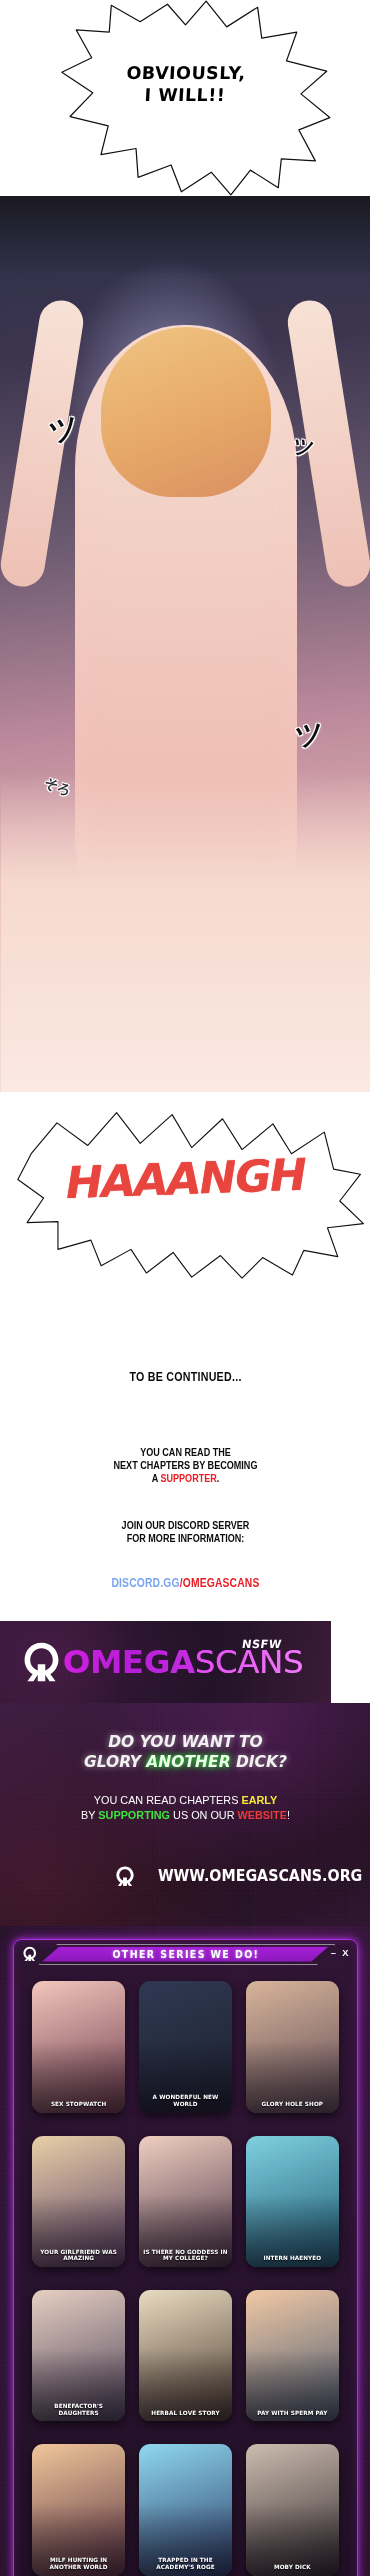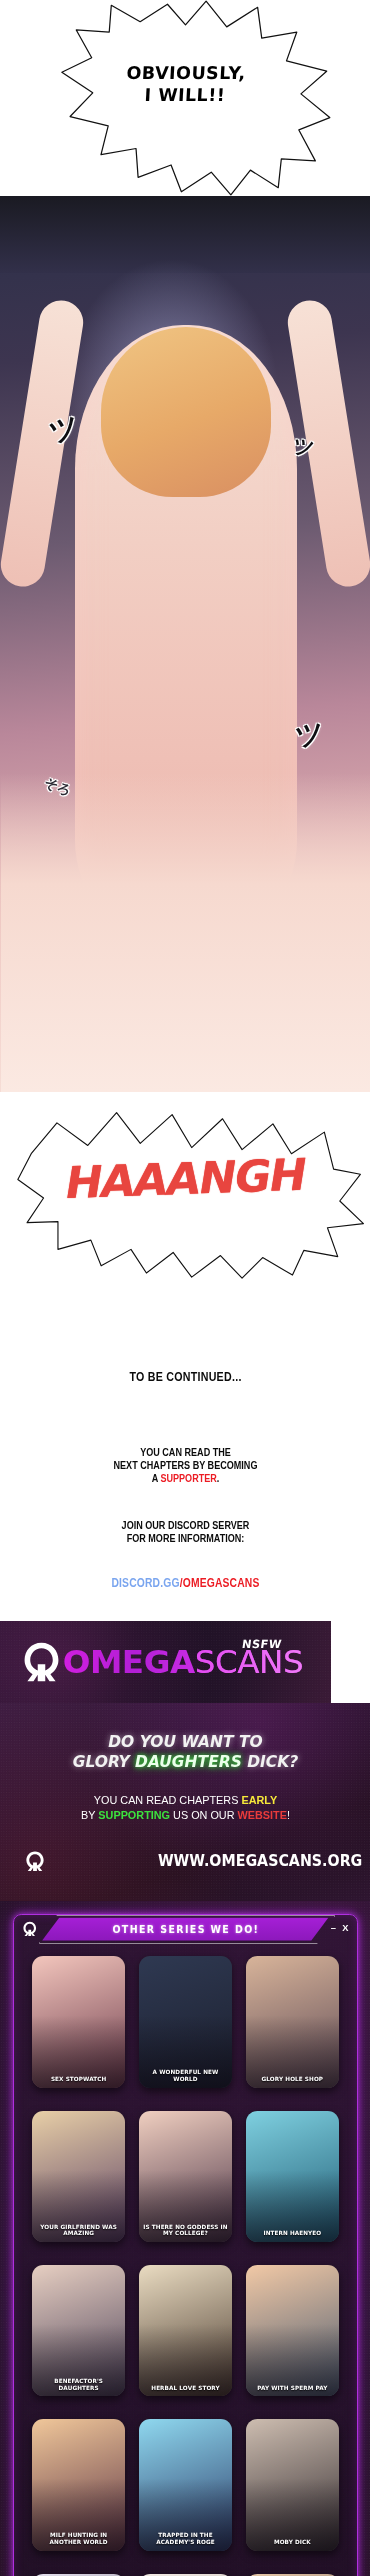--- a/index.html
+++ b/index.html
@@ -184,21 +184,21 @@
     left: 242px; top: 17.5px;
     font-family: "DejaVu Sans", sans-serif;
     font-weight: 700; font-size: 11.3px; color:#fff;
     letter-spacing: 0.5px;
     transform: skewX(-8deg);
   }
 
   
   .promo {
     position: relative;
-    width: 371px; padding: 30px 0 28px;
+    width: 371px; padding: 30px 0 38px;
     text-align: center;
     background:
       radial-gradient(circle at 70% 10%, rgba(140,40,140,.30), rgba(0,0,0,0) 55%),
       radial-gradient(circle at 10% 80%, rgba(190,50,70,.18), rgba(0,0,0,0) 55%),
       linear-gradient(160deg,#3a1c42 0%,#2a1430 35%,#22101f 70%,#2e1530 100%);
     overflow: hidden;
   }
   .promo::after {
     content:""; position:absolute; inset:0; pointer-events:none;
     background-image: radial-gradient(rgba(255,255,255,.05) 0.5px, transparent 0.6px);
@@ -224,22 +224,22 @@
     font-size: 11.3px; line-height: 1.35;
     color: #ffffff;
     transform: scaleX(.96);
   }
   .promo-sub b.yellow { color: #f6e93a; }
   .promo-sub b.green  { color: #3ce23e; }
   .promo-sub b.red    { color: #ea3b3b; }
 
   .promo-url-row {
     position: relative; z-index: 2;
-    margin-top: 25px;
-    display: flex; align-items: center; justify-content: space-between;
+    margin-top: 40px;
+    display: flex; align-items: center; justify-content: flex-end;
     padding-left: 23px; gap: 12px;
   }
   .promo-url-mark { width: 24px; height: 24px; flex: none; }
   .promo-url {
     font-family: "DejaVu Sans", sans-serif;
     font-weight: 700; font-size: 15.5px; color: #ffffff;
     letter-spacing: 0px; transform: scaleX(.92);
   }
 
   
@@ -268,21 +268,21 @@
   .titlebar {
     position: relative;
     height: 28px;
     display: flex; align-items: center;
   }
   .tb-mark { width: 17.5px; height: 17.5px; margin-left: 6.2px; flex: none; }
   .tb-plate {
     position: relative;
     flex: 1;
     margin: 0 4.1px;
-    height: 23px;
+    height: 15px;
     display: flex; align-items: center; justify-content: center;
   }
   .tb-plate .plate-bg {
     position: absolute; left: 0; right: 24px; top: 0; bottom: 0;
     background: linear-gradient(180deg,#a51fd6,#8c18bb);
     clip-path: polygon(6% 0, 100% 0, 94% 100%, 0 100%);
     box-shadow: 0 0 8.2px rgba(170,35,220,.8);
   }
   .tb-plate .plate-outline {
     position: absolute; left: -3.1px; right: 17.5px; top: -2.1px; bottom: -3.1px;
@@ -405,21 +405,21 @@
       <path d="M50 10 C28 10 14 27 14 47 C14 61 22 71 31 77 L20 92 L33 92 L42 78 L42 92 L58 92 L58 78 L67 92 L80 92 L69 77 C78 71 86 61 86 47 C86 27 72 10 50 10 Z M50 22 C64 22 74 33 74 47 C74 58 67 66 58 69 L58 56 L42 56 L42 69 C33 66 26 58 26 47 C26 33 36 22 50 22 Z" fill="#ffffff"></path>
       <circle cx="50" cy="70" r="6" fill="#ffffff"></circle>
     </svg>
     <div class="omega-word"><span>OMEGA</span><span class="scans">SCANS</span></div>
     <div class="omega-nsfw">NSFW</div>
   </div>
 
   <div class="promo">
     <div class="promo-head">
       <div>DO YOU WANT TO</div>
-      <div><span>GLORY </span><span class="green">DAUGHTERS</span><span> DICK?</span></div>
+      <div><span>GLORY </span><span class="green">ANOTHER</span><span> DICK?</span></div>
     </div>
     <div class="promo-sub">
       <div><span>YOU CAN READ CHAPTERS </span><b class="yellow">EARLY</b></div>
       <div><span>BY </span><b class="green">SUPPORTING</b><span> US ON OUR </span><b class="red">WEBSITE</b><span>!</span></div>
     </div>
     <div class="promo-url-row">
       <svg class="promo-url-mark" viewBox="0 0 100 100">
         <path d="M50 10 C28 10 14 27 14 47 C14 61 22 71 31 77 L20 92 L33 92 L42 78 L42 92 L58 92 L58 78 L67 92 L80 92 L69 77 C78 71 86 61 86 47 C86 27 72 10 50 10 Z M50 22 C64 22 74 33 74 47 C74 58 67 66 58 69 L58 56 L42 56 L42 69 C33 66 26 58 26 47 C26 33 36 22 50 22 Z" fill="#ffffff"></path>
         <circle cx="50" cy="70" r="6" fill="#ffffff"></circle>
       </svg>

